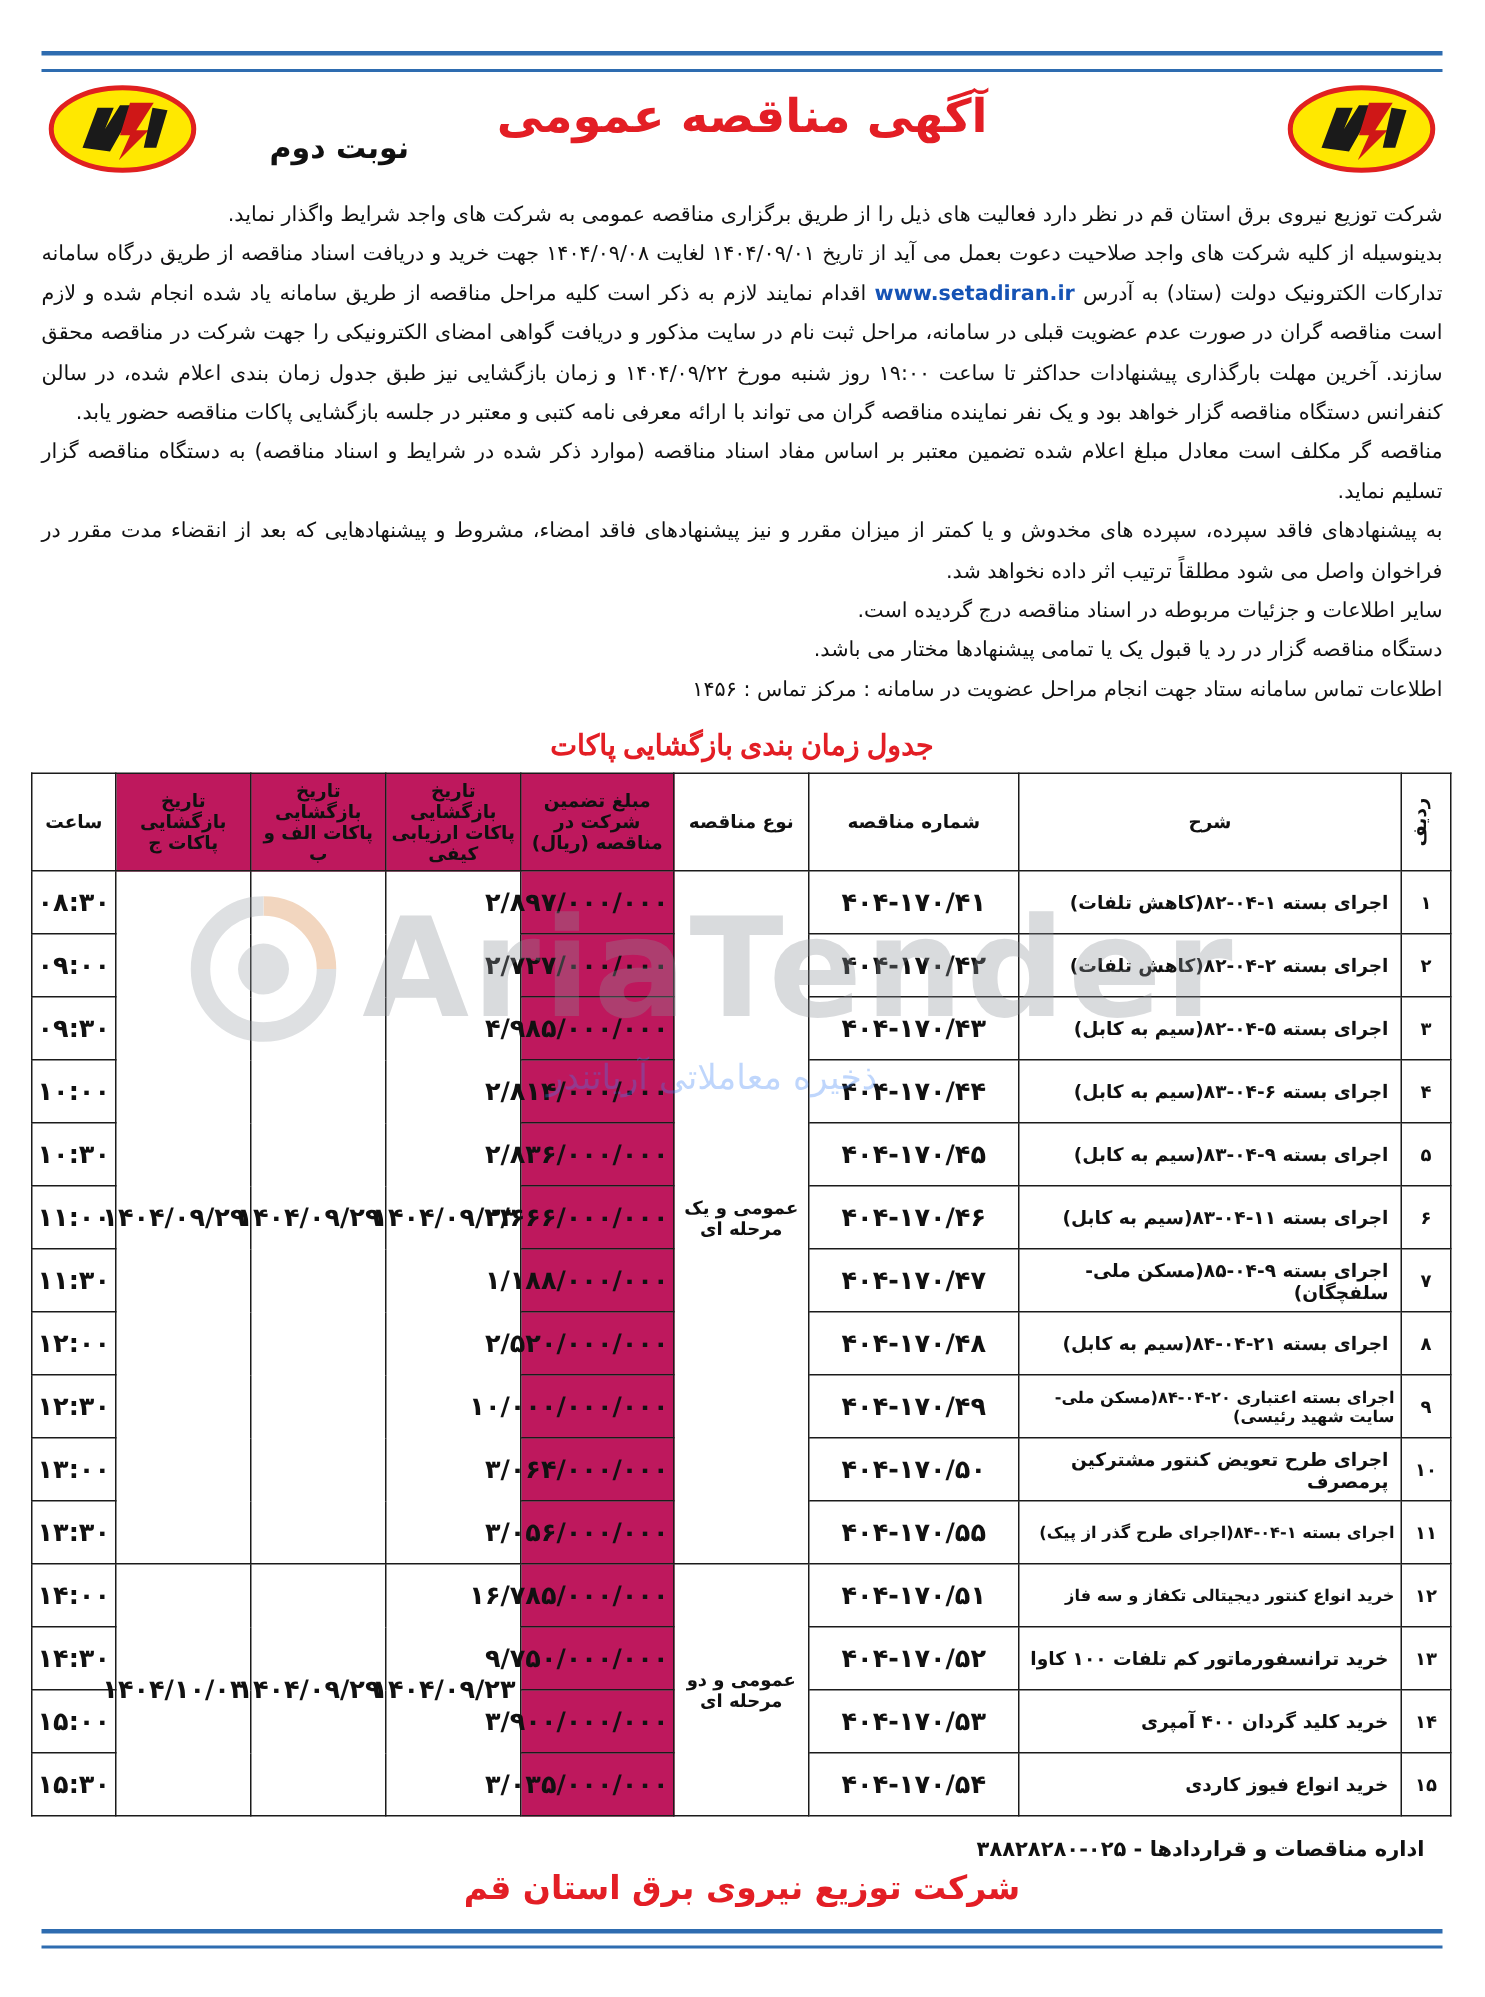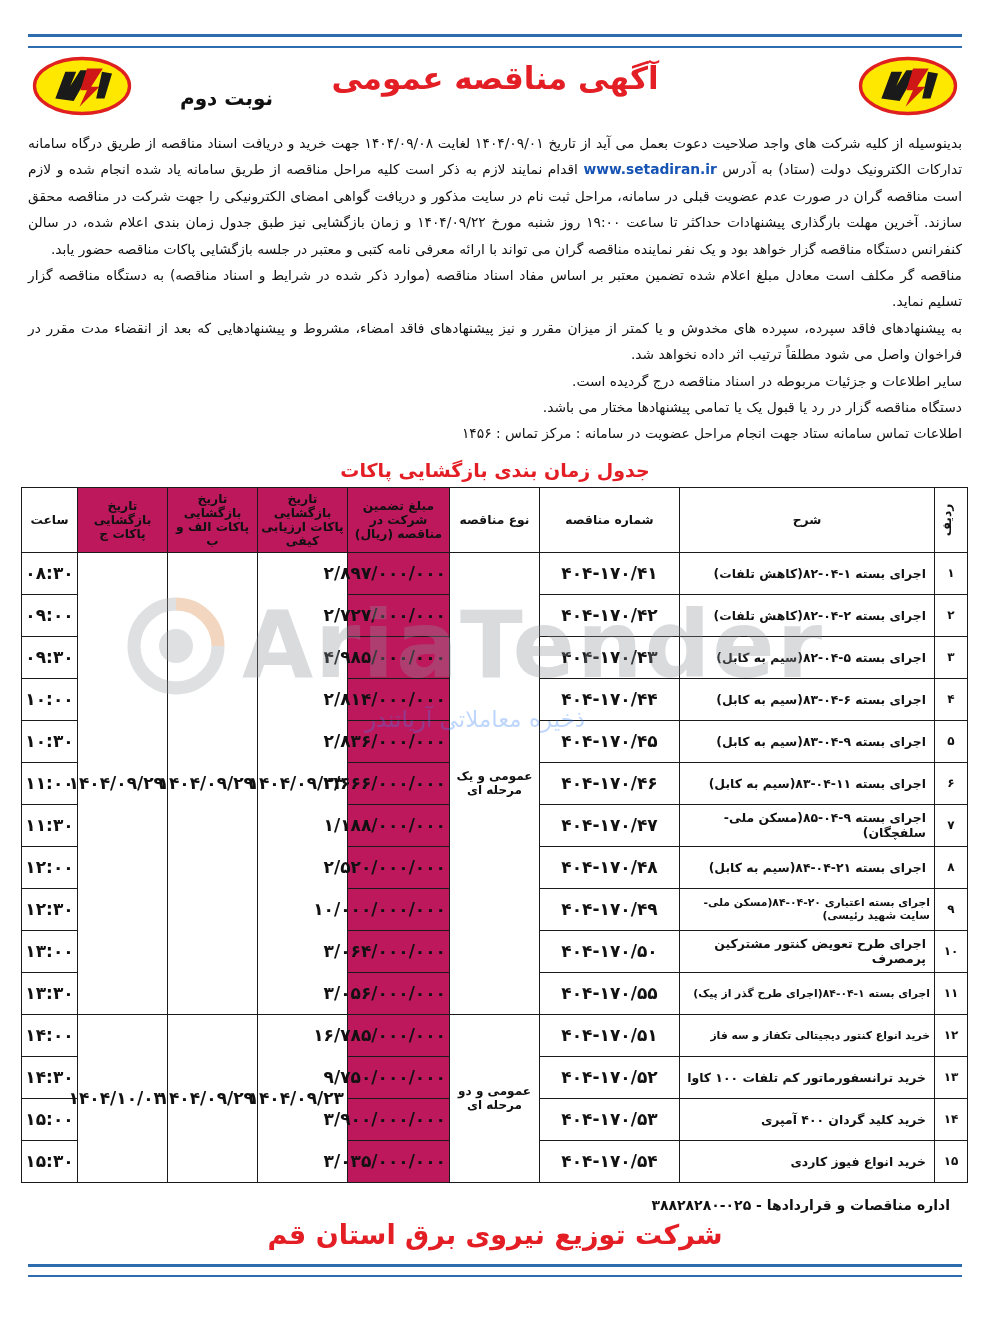--- a/index.html
+++ b/index.html
@@ -18,21 +18,21 @@
   .page-title { position:absolute; top:10px; left:0; right:0; margin:0;
     text-align:center; font-size:31px; font-weight:800; color:#e31e25; }
   .round { position:absolute; top:36px; left:152px; font-size:20px; font-weight:800; color:#111;text-align:center; }
   .logo { position:absolute; top:4px; width:100px; height:64px; }
   .logo-right { right:4px; } .logo-left { left:4px; }
 
   .body-text { margin:6px 28px 0; font-size:13.8px; line-height:26.4px; text-align:justify; }
   .body-text p { margin:0; }
   .url { color:#1553b5; font-weight:700; text-decoration:none; }
 
-  .table-title { margin:12px 0 6px; text-align:center; font-size:19px; font-weight:800; color:#e31e25; }
+  .table-title { margin:12px 0 6px; text-align:center; font-size:19px; font-weight:800; color:#e31e25;font-family:Liberation Serif, serif; }
 
   table { width:946px; margin:0 22px; border-collapse:collapse; table-layout:fixed;
     font-size:12px; position:relative; z-index:1; }
   table, th, td { border:1px solid #1b1b1b; }
   th, td { text-align:center; vertical-align:middle; padding:1px 3px; font-weight:700; }
   thead th { height:62px; font-size:12.3px; font-weight:800; }
   tbody td { height:39px; }
   .yellow { background:#be185d; }
   .th-rotate .rot { display:inline-block; transform:rotate(-90deg); white-space:nowrap; }
   .c-desc { text-align:right; padding-right:8px; font-size:12.4px; }
@@ -40,21 +40,21 @@
   .c-num, .c-amount, .c-date, .c-time { font-size:17px; }
   .c-amount { font-weight:800; }
 
   .wm { position:absolute; top:596px; left:100px; width:790px; z-index:6; opacity:.32;
     pointer-events:none; direction:ltr; text-align:center; }
   .wm-row { display:flex; align-items:center; justify-content:center; gap:16px; }
   .wm-text { font-size:92px; font-weight:800; color:#8b9097; letter-spacing:2px; line-height:1; }
   .wm-caption { margin-top:10px; font-size:23px; color:#3b82f6; letter-spacing:14px; direction:rtl; }
 
   .footer-contact { margin:14px 40px 4px; text-align:right; font-size:14px; font-weight:700; }
-  .footer-company { margin-top:6px; text-align:center; font-size:27px; font-weight:800; color:#e31e25; }
+  .footer-company { margin-top:6px; text-align:center; font-size:22px; font-weight:800; color:#e31e25; }
 </style>
 </head>
 <body>
 
 <div class="page">
 
   <div class="rule r1"></div>
   <div class="rule r2"></div>
 
   <header>
@@ -72,20 +72,21 @@
       <svg viewBox="0 0 120 74" width="100" height="64">
         <ellipse cx="60" cy="37" rx="57" ry="33" fill="#ffe800" stroke="#e02020" stroke-width="4"></ellipse>
         <path d="M28 52 L40 20 L53 20 L46 37 L58 18 L71 18 L50 55 Z" fill="#1a1a1a"></path>
         <path d="M66 16 L85 16 L71 38 L81 38 L57 62 L66 42 L58 42 Z" fill="#cf1717"></path>
         <path d="M84 20 L96 22 L87 52 L77 52 Z" fill="#1a1a1a"></path>
       </svg>
     </div>
   </header>
 
   <section class="body-text">
+    <p>شرکت توزیع نیروی برق استان قم در نظر دارد فعالیت های ذیل را از طریق برگزاری مناقصه عمومی به شرکت های واجد شرایط واگذار نماید.</p>
     <p><span>بدینوسیله از کلیه شرکت های واجد صلاحیت دعوت بعمل می آید از تاریخ ۱۴۰۴/۰۹/۰۱ لغایت ۱۴۰۴/۰۹/۰۸ جهت خرید و دریافت اسناد مناقصه از طریق درگاه سامانه تدارکات الکترونیک دولت (ستاد) به آدرس</span> <a class="url" href="#">www.setadiran.ir</a> <span>اقدام نمایند لازم به ذکر است کلیه مراحل مناقصه از طریق سامانه یاد شده انجام شده و لازم است مناقصه گران در صورت عدم عضویت قبلی در سامانه، مراحل ثبت نام در سایت مذکور و دریافت گواهی امضای الکترونیکی را جهت شرکت در مناقصه محقق سازند. آخرین مهلت بارگذاری پیشنهادات حداکثر تا ساعت ۱۹:۰۰ روز شنبه مورخ ۱۴۰۴/۰۹/۲۲ و زمان بازگشایی نیز طبق جدول زمان بندی اعلام شده، در سالن کنفرانس دستگاه مناقصه گزار خواهد بود و یک نفر نماینده مناقصه گران می تواند با ارائه معرفی نامه کتبی و معتبر در جلسه بازگشایی پاکات مناقصه حضور یابد.</span></p>
     <p>مناقصه گر مکلف است معادل مبلغ اعلام شده تضمین معتبر بر اساس مفاد اسناد مناقصه (موارد ذکر شده در شرایط و اسناد مناقصه) به دستگاه مناقصه گزار تسلیم نماید.</p>
     <p>به پیشنهادهای فاقد سپرده، سپرده های مخدوش و یا کمتر از میزان مقرر و نیز پیشنهادهای فاقد امضاء، مشروط و پیشنهادهایی که بعد از انقضاء مدت مقرر در فراخوان واصل می شود مطلقاً ترتیب اثر داده نخواهد شد.</p>
     <p>سایر اطلاعات و جزئیات مربوطه در اسناد مناقصه درج گردیده است.</p>
     <p>دستگاه مناقصه گزار در رد یا قبول یک یا تمامی پیشنهادها مختار می باشد.</p>
     <p>اطلاعات تماس سامانه ستاد جهت انجام مراحل عضویت در سامانه : مرکز تماس : ۱۴۵۶</p>
   </section>
 
   <h2 class="table-title">جدول زمان بندی بازگشایی پاکات</h2>
 

